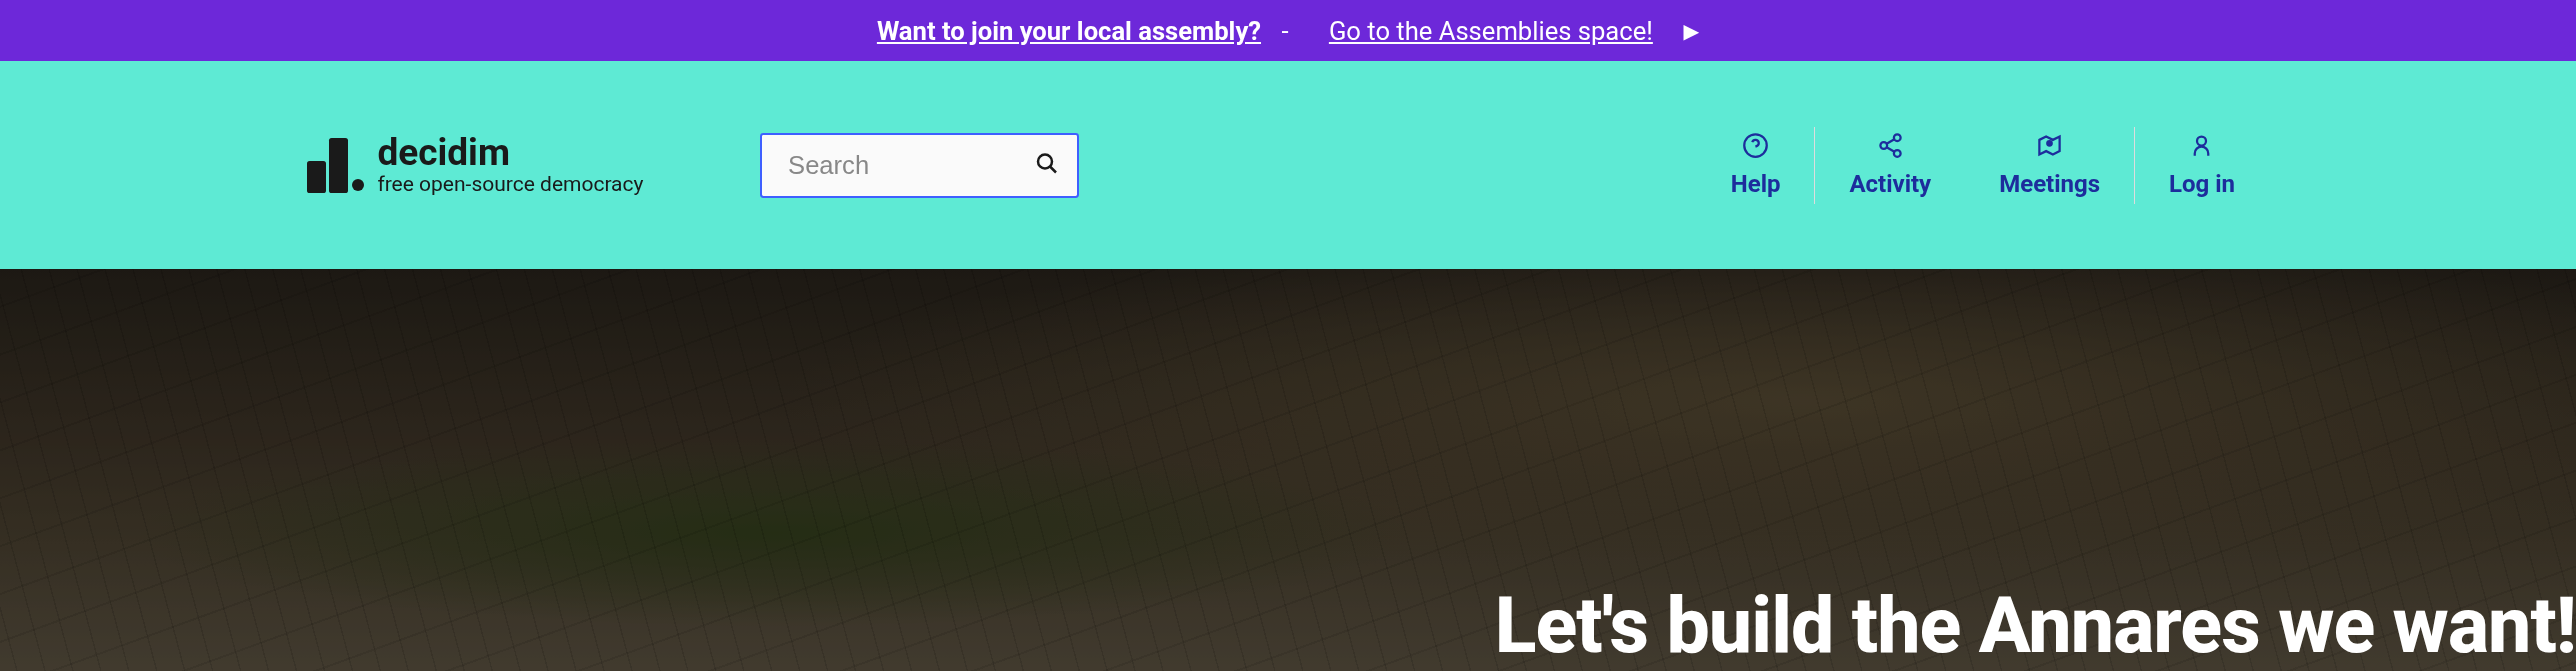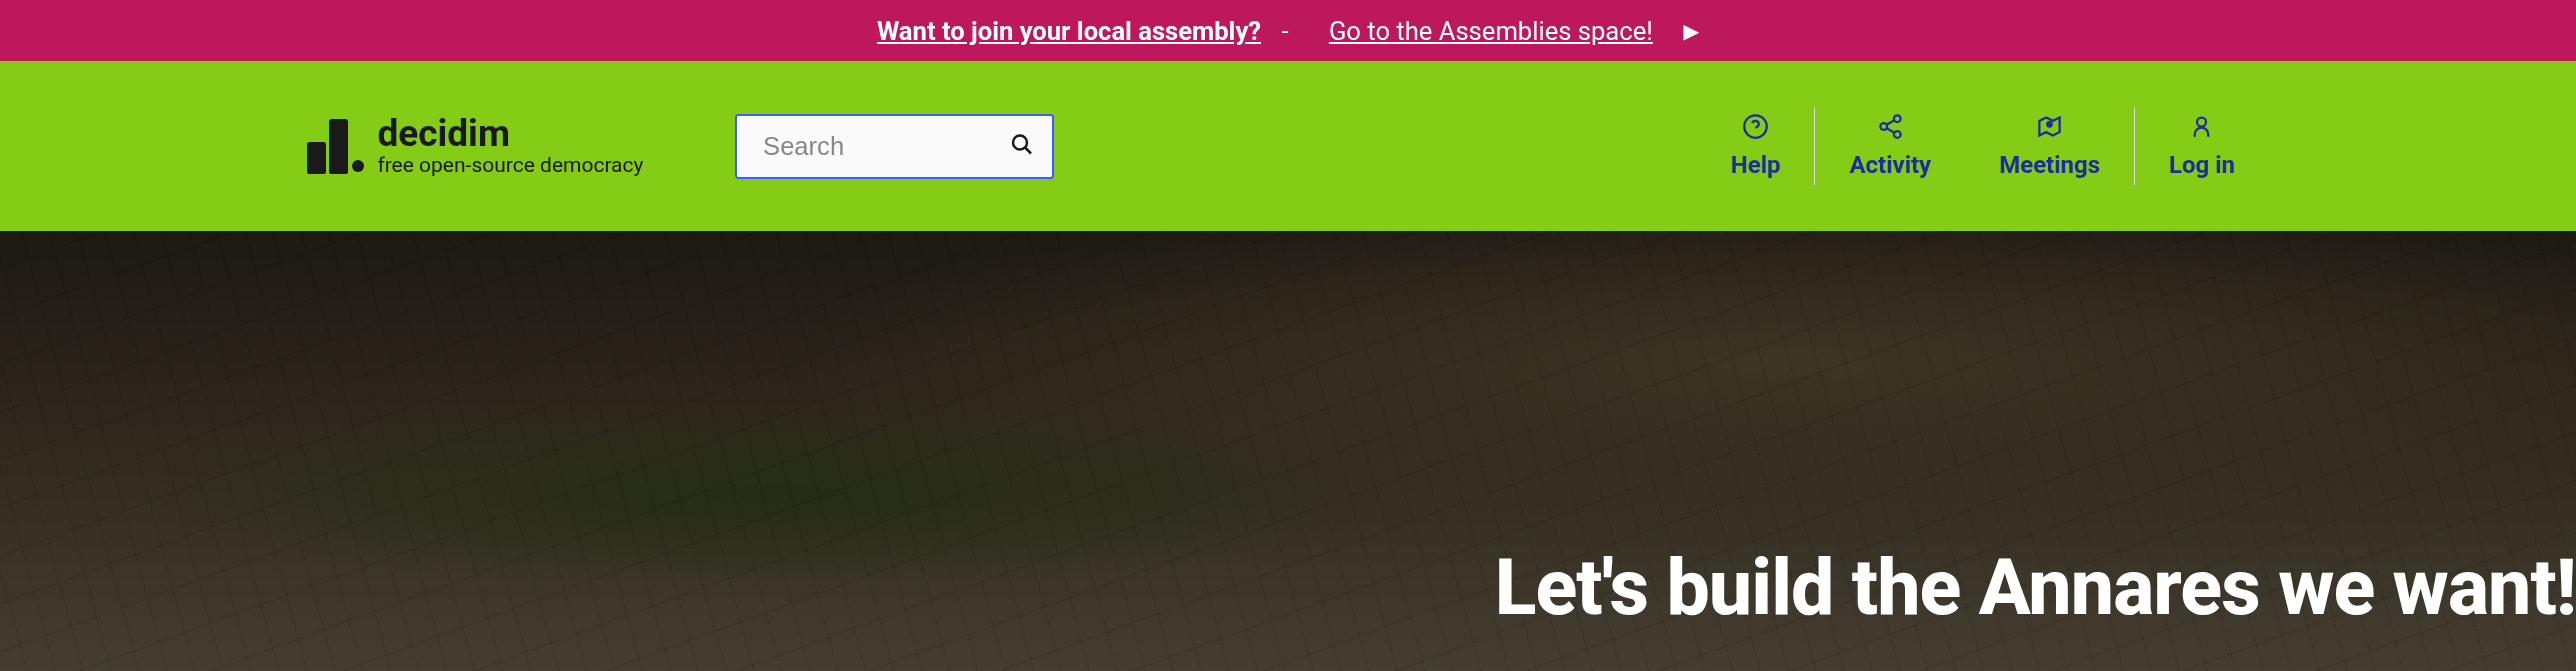--- a/index.html
+++ b/index.html
@@ -9,21 +9,21 @@
     }
     
     body {
       font-family: -apple-system, BlinkMacSystemFont, "Segoe UI", Roboto, "Helvetica Neue", Arial, sans-serif;
       width: 2576px;
       transform-origin: top left;
     }
     
     
     .announcement-bar {
-      background: #be185d;
+      background: #6d28d9;
       color: white;
       height: 61px;
       display: flex;
       align-items: center;
       justify-content: center;
       gap: 20.4px;
       font-size: 25.6px;
     }
     
     .announcement-question {
@@ -41,22 +41,22 @@
       margin-left: 20px;
     }
     
     .announcement-arrow {
       margin-left: 10.2px;
       font-size: 20.4px;
     }
     
     
     .main-header {
-      background: #84cc16;
-      height: 170px;
+      background: #5eead4;
+      height: 208px;
       display: flex;
       align-items: center;
       padding: 0 307px;
     }
     
     .logo-container {
       display: flex;
       align-items: center;
       gap: 6.8px;
     }
@@ -104,21 +104,21 @@
     }
     
     .logo-tagline {
       font-size: 21px;
       color: #1a1a1a;
       font-weight: 400;
       margin-top: 1.7px;
     }
     
     .search-container {
-      margin-left: 92px;
+      margin-left: 117px;
       position: relative;
     }
     
     .search-input {
       width: 319px;
       height: 65px;
       border: 2.6px solid #3e5fff;
       background: #fafafa;
       border-radius: 3.4px;
       padding: 0 51px 0 25.6px;

